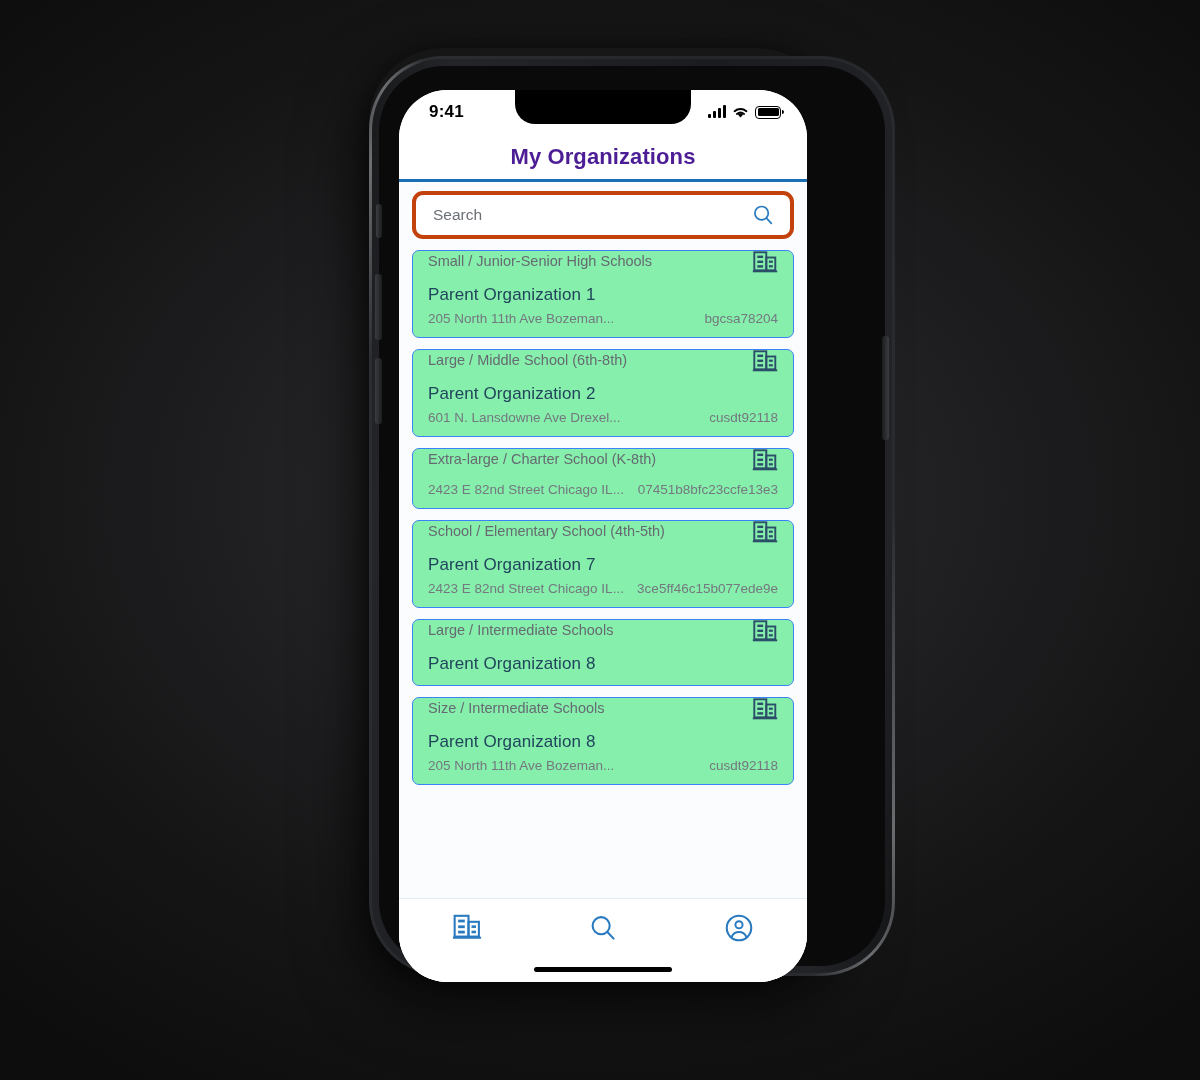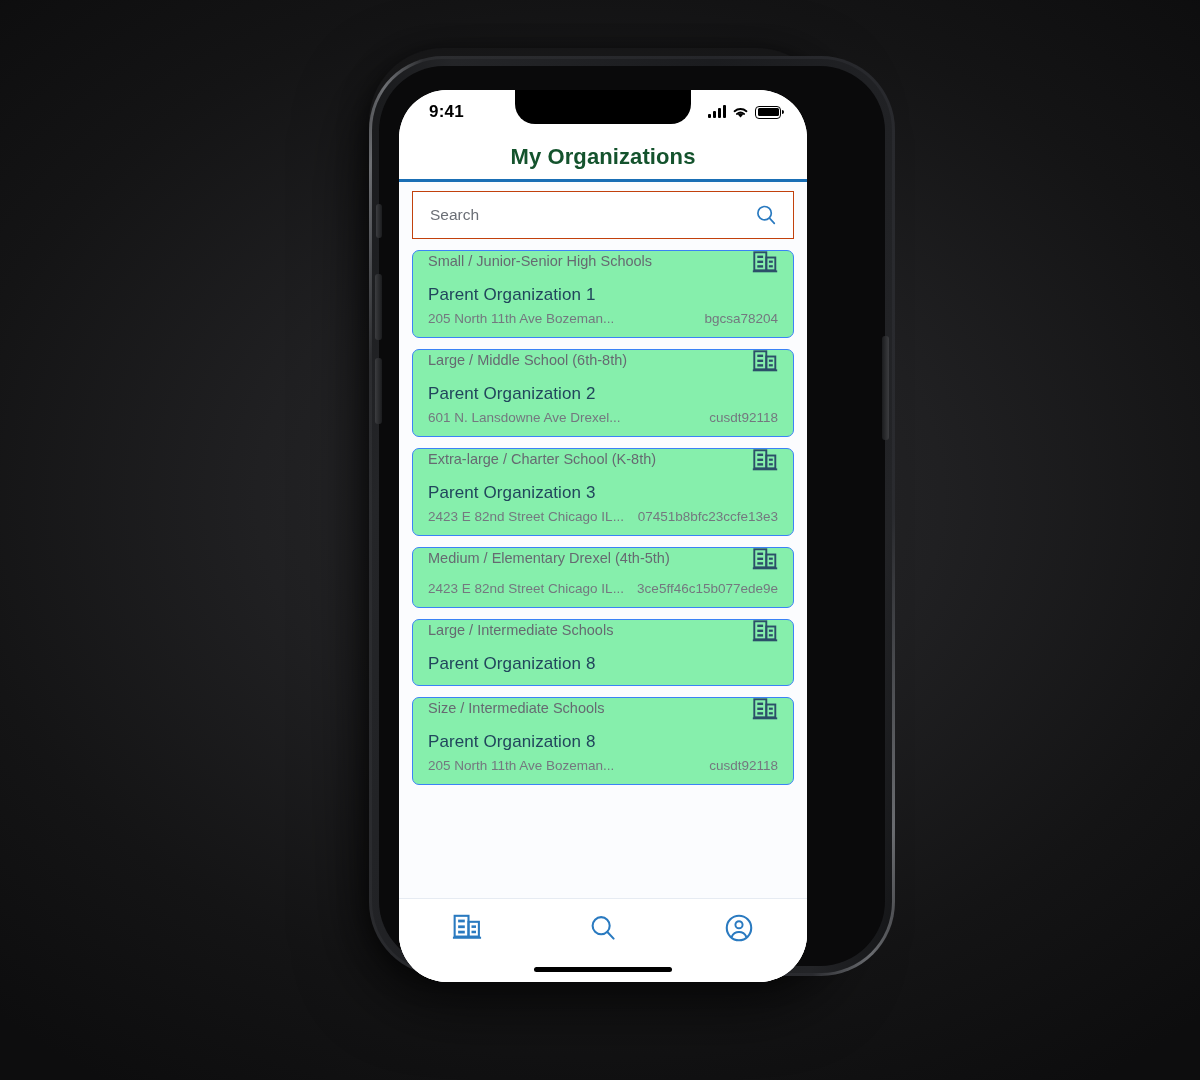--- a/index.html
+++ b/index.html
@@ -202,37 +202,37 @@
     flex: 0 0 48px;
     display:flex;
     align-items:center;
     justify-content:center;
     background:#fff;
     border-bottom: 3px solid #1a6fb5;
   }
   .nav-title {
     font-size: 22px;
     font-weight: 600;
-    color: #14532d;
+    color: #4c1d95;
     letter-spacing: 0.1px;
   }
 
   
   .content {
     flex: 1 1 auto;
     background: #fbfcfe;
     overflow: hidden;
     padding: 9px 13px 0 13px;
   }
 
   .search-box {
     height: 48px;
     background:#fff;
-    border:1px solid #c2410c;
-    border-radius: 0;
+    border:4px solid #c2410c;
+    border-radius: 11px;
     display:flex;
     align-items:center;
     justify-content: space-between;
     padding: 0 15px 0 17px;
     margin-bottom: 11px;
   }
   .search-placeholder {
     font-size: 15.5px;
     color: #6b6f76;
   }
@@ -430,43 +430,43 @@
                   <rect x="14.3" y="7.5" width="9" height="12.8" stroke="#2c4f69" stroke-width="1.9" fill="none"></rect>
                   <rect x="5.3" y="5.6" width="5.8" height="2.4" fill="#2c4f69"></rect>
                   <rect x="5.3" y="10.6" width="5.8" height="2.4" fill="#2c4f69"></rect>
                   <rect x="5.3" y="15.2" width="5.8" height="2.4" fill="#2c4f69"></rect>
                   <rect x="16.9" y="10.6" width="3.9" height="2.2" fill="#2c4f69"></rect>
                   <rect x="16.9" y="15.2" width="3.9" height="2.2" fill="#2c4f69"></rect>
                   <rect x="0.8" y="20.4" width="24.4" height="1.9" fill="#2c4f69"></rect>
                 </svg>
               </div>
             </div>
-            <div class="card-title">Parent Organization 3</div>
             <div class="card-bottom">
               <div class="card-address">2423 E 82nd Street Chicago IL...</div>
               <div class="card-code">07451b8bfc23ccfe13e3</div>
             </div>
           </div>
 
           <div class="card">
             <div class="card-top">
-              <div class="card-category">Medium / Elementary Drexel (4th-5th)</div>
+              <div class="card-category">School / Elementary School (4th-5th)</div>
               <div class="card-icon">
                 <svg width="26" height="24" viewBox="0 0 26 24">
                   <rect x="2.3" y="2.3" width="12" height="18" stroke="#2c4f69" stroke-width="1.9" fill="none"></rect>
                   <rect x="14.3" y="7.5" width="9" height="12.8" stroke="#2c4f69" stroke-width="1.9" fill="none"></rect>
                   <rect x="5.3" y="5.6" width="5.8" height="2.4" fill="#2c4f69"></rect>
                   <rect x="5.3" y="10.6" width="5.8" height="2.4" fill="#2c4f69"></rect>
                   <rect x="5.3" y="15.2" width="5.8" height="2.4" fill="#2c4f69"></rect>
                   <rect x="16.9" y="10.6" width="3.9" height="2.2" fill="#2c4f69"></rect>
                   <rect x="16.9" y="15.2" width="3.9" height="2.2" fill="#2c4f69"></rect>
                   <rect x="0.8" y="20.4" width="24.4" height="1.9" fill="#2c4f69"></rect>
                 </svg>
               </div>
             </div>
+            <div class="card-title">Parent Organization 7</div>
             <div class="card-bottom">
               <div class="card-address">2423 E 82nd Street Chicago IL...</div>
               <div class="card-code">3ce5ff46c15b077ede9e</div>
             </div>
           </div>
 
           <div class="card">
             <div class="card-top">
               <div class="card-category">Large / Intermediate Schools</div>
               <div class="card-icon">

